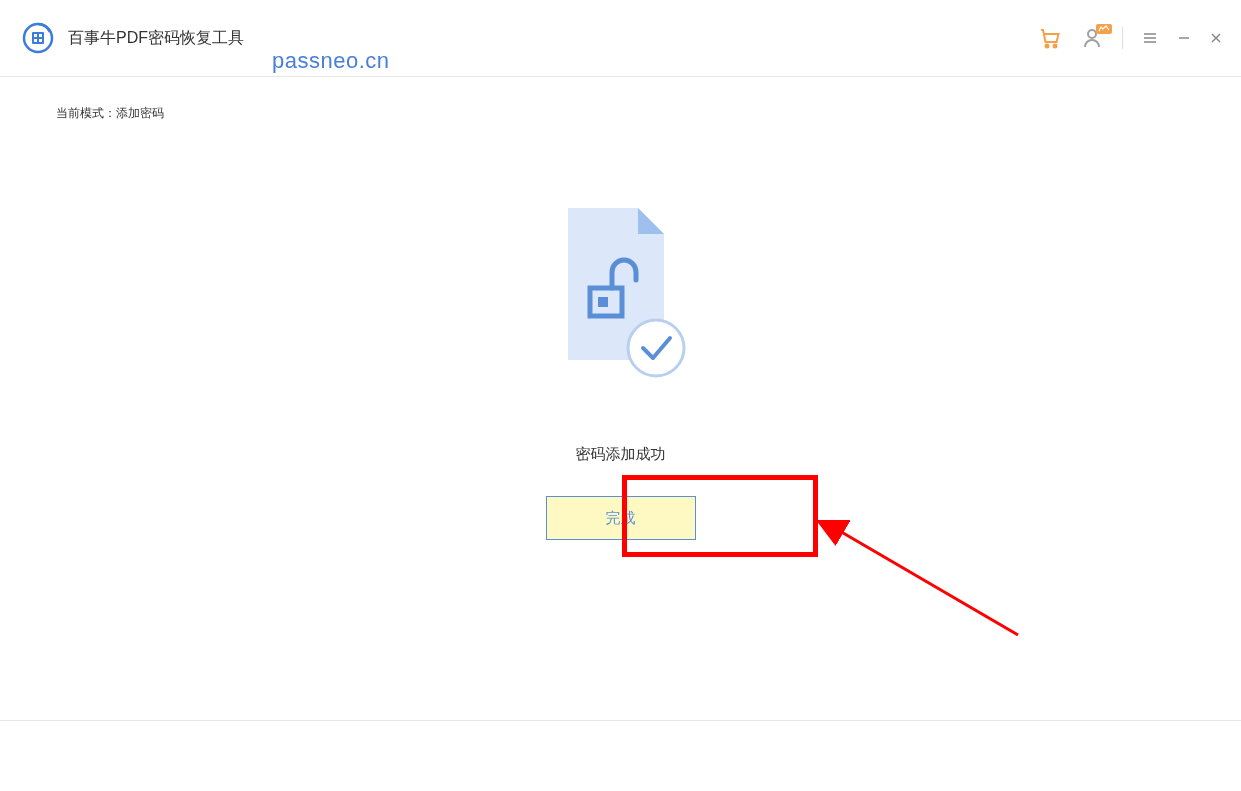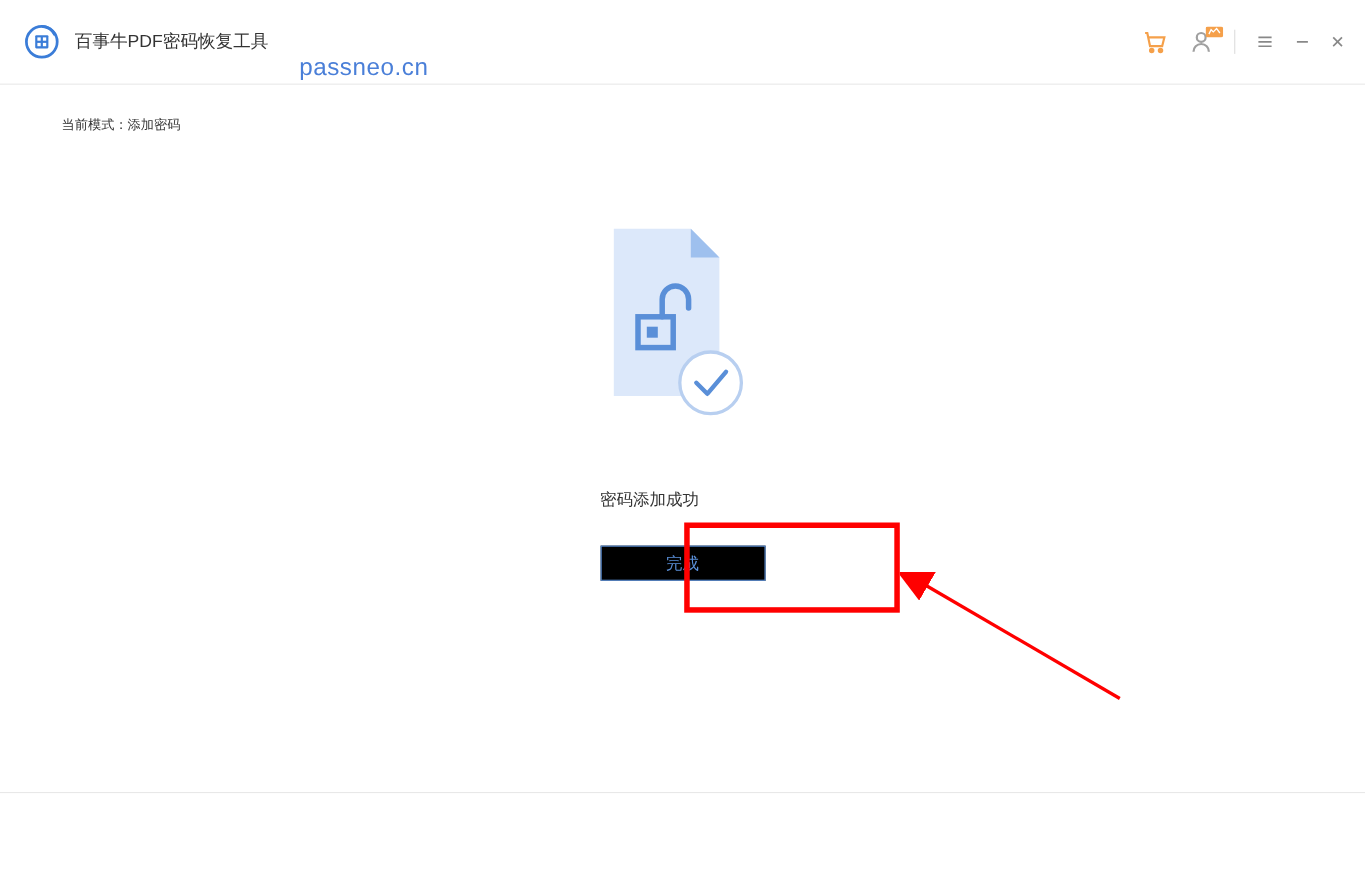--- a/index.html
+++ b/index.html
@@ -77,21 +77,21 @@
       margin-left: 32px;
     }
     
     .main-content {
       position: absolute;
       top: 200px;
       left: 50%;
       transform: translateX(-50%);
       display: flex;
       flex-direction: column;
-      align-items: flex-start;
+      align-items: center;
     }
     
     .file-icon-wrapper {
       position: relative;
       width: 130px;
       height: 175px;
       margin-bottom: 70px;
     }
     
     .status-text {
@@ -100,23 +100,23 @@
       margin-bottom: 32px;
     }
     
     .button-row {
       display: flex;
       gap: 28px;
     }
     
     .btn {
       width: 150px;
-      height: 32px;
+      height: 44px;
       border: 1px solid #5a8fd8;
-      background: #000000;
+      background: #fef9c3;
       color: #5a8fd8;
       font-size: 15px;
       cursor: pointer;
       display: flex;
       align-items: center;
       justify-content: center;
       font-family: inherit;
     }
     
     .footer-line {

